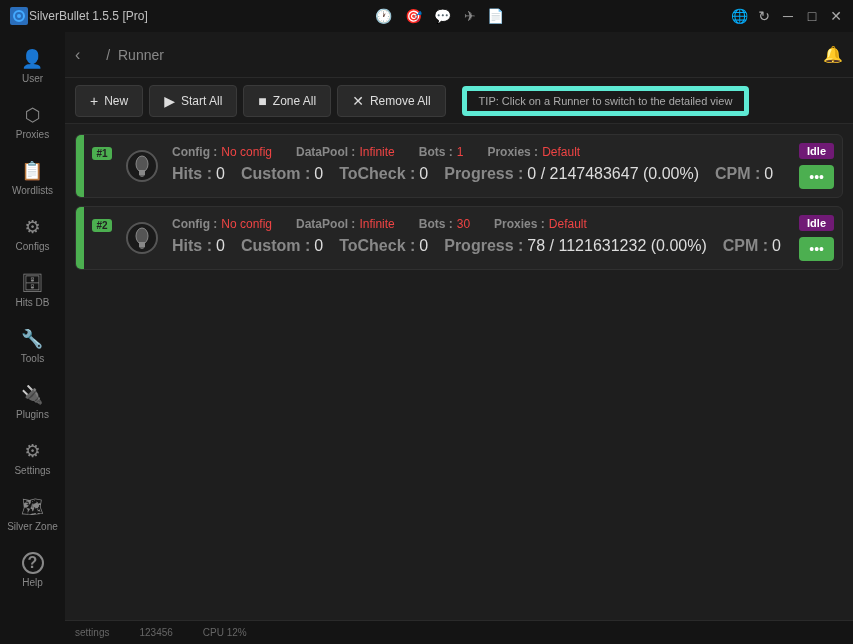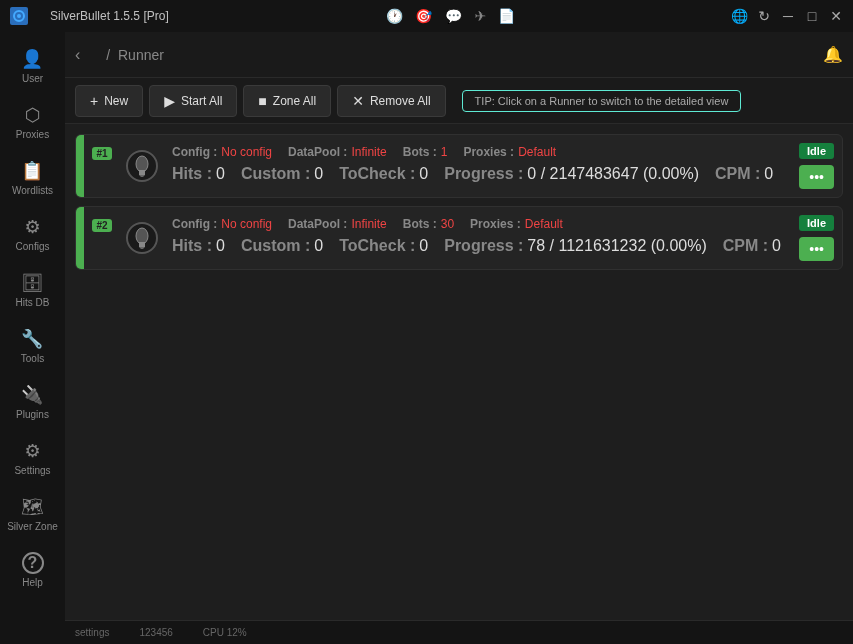--- a/index.html
+++ b/index.html
@@ -21,21 +21,21 @@
       background: #141414;
       display: flex;
       align-items: center;
       padding: 0 10px;
       justify-content: space-between;
       flex-shrink: 0;
     }
     .titlebar-left {
       display: flex;
       align-items: center;
-      gap: 22px;
+      gap: 1px;
     }
     .titlebar-logo {
       width: 18px;
       height: 18px;
       background: #2a6ebb;
       border-radius: 2px;
       display: flex;
       align-items: center;
       justify-content: center;
       font-size: 10px;
@@ -181,21 +181,21 @@
       background: #2a2a2a;
       color: #ddd;
       border: 1px solid #3a3a3a;
     }
     .btn-icon {
       font-size: 14px;
     }
     .tip-box {
       margin-left: 10px;
       background: #1a1a1a;
-      border: 1px solid #5eead4;
+      border: 5px solid #5eead4;
       border-radius: 4px;
       padding: 4px 12px;
       color: #aaa;
       font-size: 11px;
       display: flex;
       align-items: center;
     }
 
     
     .runner-list {
@@ -253,21 +253,21 @@
       align-items: center;
       justify-content: center;
       font-size: 14px;
     }
     .runner-info {
       flex: 1;
       padding: 10px 8px;
     }
     .runner-info-row {
       display: flex;
-      gap: 16px;
+      gap: 24px;
       margin-bottom: 6px;
       align-items: center;
       flex-wrap: wrap;
     }
     .runner-info-item {
       display: flex;
       gap: 4px;
       align-items: center;
       font-size: 12px;
     }
@@ -300,21 +300,21 @@
     .runner-actions {
       display: flex;
       flex-direction: column;
       align-items: flex-end;
       justify-content: space-between;
       padding: 8px;
       gap: 6px;
       flex-shrink: 0;
     }
     .badge-idle {
-      background: #15803d;
+      background: #701a75;
       color: white;
       font-size: 11px;
       font-weight: bold;
       padding: 2px 8px;
       border-radius: 3px;
     }
     .btn-more {
       background: #4caf50;
       color: white;
       border: none;

